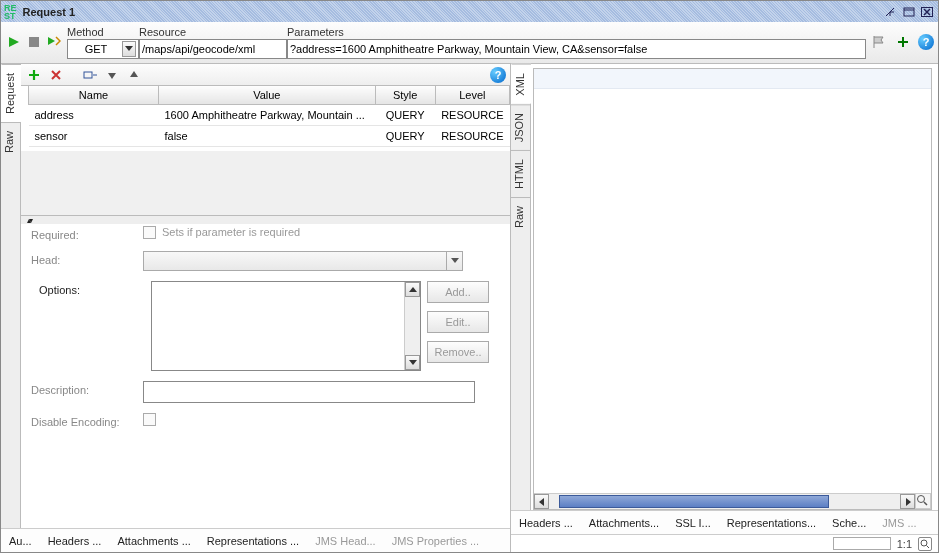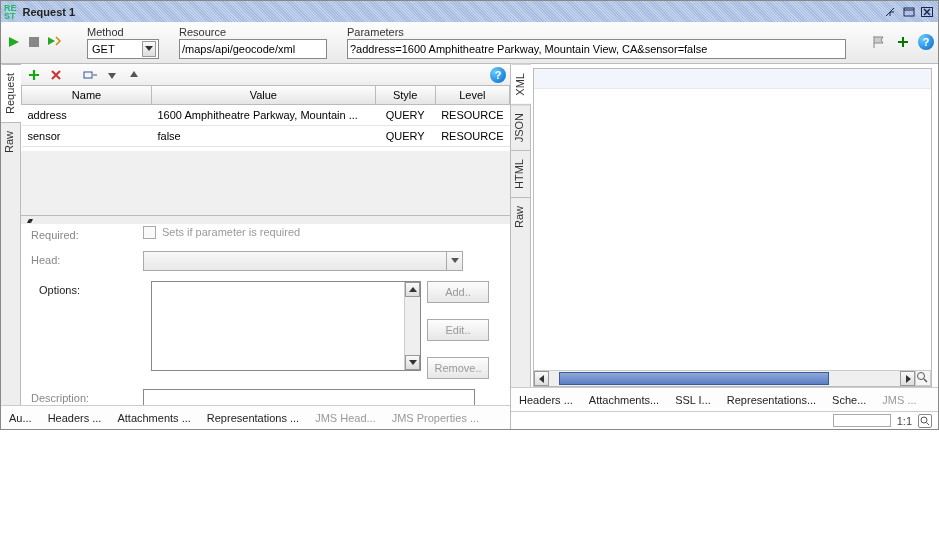--- a/index.html
+++ b/index.html
@@ -1,35 +1,35 @@
 <!DOCTYPE html>
 <html><head>
 <meta charset="utf-8">
 <style>
 * { box-sizing: border-box; margin: 0; padding: 0; font-family: Tahoma, Arial, sans-serif; font-size: 11px; }
 html, body { width: 939px; height: 553px; overflow: hidden; background: #fff; }
 
-.window { width: 939px; height: 430px; display: flex; flex-direction: column; border: 1px solid #888; }
+.window { width: 939px; height: 553px; display: flex; flex-direction: column; border: 1px solid #888; }
 
 
 .titlebar { height: 21px; background: repeating-linear-gradient(45deg,#c3d3eb 0,#c3d3eb 1px,#a5bce0 1px,#a5bce0 2px); display: flex; align-items: center; padding: 0 3px; }
 .titlebar .rest-badge { color:#2b6; font-weight:bold; font-size:9px; line-height:8px; margin-right:6px;}
 .titlebar .title { font-weight: bold; color: #222; }
 .titlebar .spacer { flex:1; }
 .titlebar .winbtn { width:16px; height:14px; margin-left:2px; display:inline-flex; align-items:center; justify-content:center; cursor:pointer; }
 .titlebar .winbtn svg { display:block; }
 
 
-.urlrow { height: 42px; background: linear-gradient(#fdfdfd,#e9e9e9); border-bottom:1px solid #bbb; display:flex; align-items:flex-end; padding:2px 4px 4px 4px; gap:20px; }
+.urlrow { height: 42px; background: linear-gradient(#fdfdfd,#e9e9e9); border-bottom:1px solid #bbb; display:flex; align-items:flex-end; padding:2px 4px 4px 4px; gap:0; }
 .urlrow .runbtns { display:flex; align-items:center; gap:2px; align-self:center; margin-right:4px;}
 .iconbtn { width:18px; height:18px; display:inline-flex; align-items:center; justify-content:center; cursor:pointer; }
 .field { display:flex; flex-direction:column; }
 .field-label { color:#333; font-size:11px; padding-bottom:1px; }
 .combo,.textin { height:20px; border:1px solid #888; background:#fff; display:flex; align-items:center; padding:0 2px; }
-.combo .combo-val { flex:1; padding:1px 2px; }
+.combo .combo-val { flex:1; padding:1px 2px;text-align:center; }
 .combo .combo-arrow { width:14px; height:16px; background:linear-gradient(#fafafa,#ddd); border:1px solid #999; display:flex;align-items:center;justify-content:center;}
 .textin input { border:0; outline:0; width:100%; background:transparent; font-size:11px;}
 .urlrow .right-icons { display:flex; align-items:center; gap:6px; align-self:center; margin-left:4px;}
 
 
 .main { flex:1; display:flex; min-height:0; }
 .col { display:flex; flex-direction:column; min-width:0; }
 .leftcol { width:510px; border-right:1px solid #bbb; }
 .rightcol { flex:1; }
 
@@ -39,21 +39,21 @@
 .vtab { writing-mode:vertical-rl; transform:rotate(180deg); padding:8px 2px; text-align:center; border-bottom:1px solid #bbb; cursor:pointer; font-size:11px; color:#333; }
 .vtab.active { background:#fff; font-weight:normal; border-right:1px solid #fff; position:relative; margin-right:-1px;}
 .vtabs .tabcontent { flex:1; display:flex; flex-direction:column; min-width:0;}
 
 
 .req-toolbar { height:22px; border-bottom:1px solid #bbb; display:flex; align-items:center; padding:0 4px; gap:4px; background:linear-gradient(#fdfdfd,#eee);}
 .req-toolbar .spacer{flex:1;}
 .help-icon{ width:16px;height:16px;border-radius:50%; background:radial-gradient(circle at 30% 30%,#6cf,#06c); color:#fff; display:inline-flex;align-items:center;justify-content:center;font-weight:bold;font-size:11px; cursor:pointer;}
 
 .split-top { height:130px; display:flex; flex-direction:column; border-bottom:1px solid #bbb;}
-.params-table { flex:1; overflow:auto; }
+.params-table { flex:1; overflow:auto;margin-left:7px; }
 table.ptbl { width:100%; border-collapse:collapse; }
 table.ptbl th { background:linear-gradient(#fdfdfd,#e5e5e5); border:1px solid #bbb; border-top:0; font-weight:normal; padding:3px 6px; text-align:center; }
 table.ptbl td { border-bottom:1px solid #e5e5e5; padding:4px 6px; }
 table.ptbl td.center{text-align:center;}
 .tbl-fill{ flex:1; background:#f0f0f0;}
 
 .collapse-handle{ height:8px; background:#eee; text-align:left; padding-left:6px; font-size:8px; letter-spacing:-2px; color:#222; cursor:ns-resize;}
 
 .split-bottom{ flex:1; padding:2px 10px; overflow:auto;}
 .form-row{ display:flex; align-items:flex-start; margin-bottom:10px;}
@@ -61,21 +61,21 @@
 .form-row.active .lbl{ color:#222;margin-left:8px;}
 .form-row .ctrl{ flex:1; display:flex; gap:6px; align-items:flex-start;}
 .chk{ width:13px;height:13px; border:1px solid #aaa; background:#fafafa; display:inline-block;}
 .graytext{color:#999;}
 .type-combo{ width:320px; height:20px; border:1px solid #aaa; background:linear-gradient(#f8f8f8,#e8e8e8); display:flex; align-items:center;}
 .type-combo .combo-arrow{margin-left:auto;width:16px;height:18px;display:flex;align-items:center;justify-content:center;border-left:1px solid #aaa;}
 .options-box{ width:270px; height:90px; border:1px solid #888; background:#fff; position:relative;}
 .options-box .sb{ position:absolute; right:0; top:0; bottom:0; width:16px; background:#efefef; border-left:1px solid #ccc;}
 .options-box .sb .up,.options-box .sb .down{height:15px;background:linear-gradient(#fafafa,#ddd);border:1px solid #999;display:flex;align-items:center;justify-content:center;}
 .options-box .sb .down{position:absolute;bottom:0;left:0;right:0;}
-.opt-btns{ display:flex; flex-direction:column; gap:16px;}
+.opt-btns{ display:flex; flex-direction:column; gap:8px;}
 .opt-btns button{ width:62px; height:22px; background:linear-gradient(#fdfdfd,#e7e7e7); border:1px solid #aaa; color:#999; cursor:default; font-size:11px;}
 .desc-input{ width:332px; height:22px; border:1px solid #888; background:#fff;}
 
 
 .btabs{ height:24px; border-top:1px solid #ccc; display:flex; align-items:center; gap:16px; padding:0 8px; background:#fdfdfd;}
 .btabs span{ color:#222; cursor:pointer; white-space:nowrap;}
 .btabs span.gray{ color:#999;}
 
 
 .resp-body{ flex:1; background:#fff; border:1px solid #bbb; margin:2px 4px 0 0; position:relative; min-height:0;}

